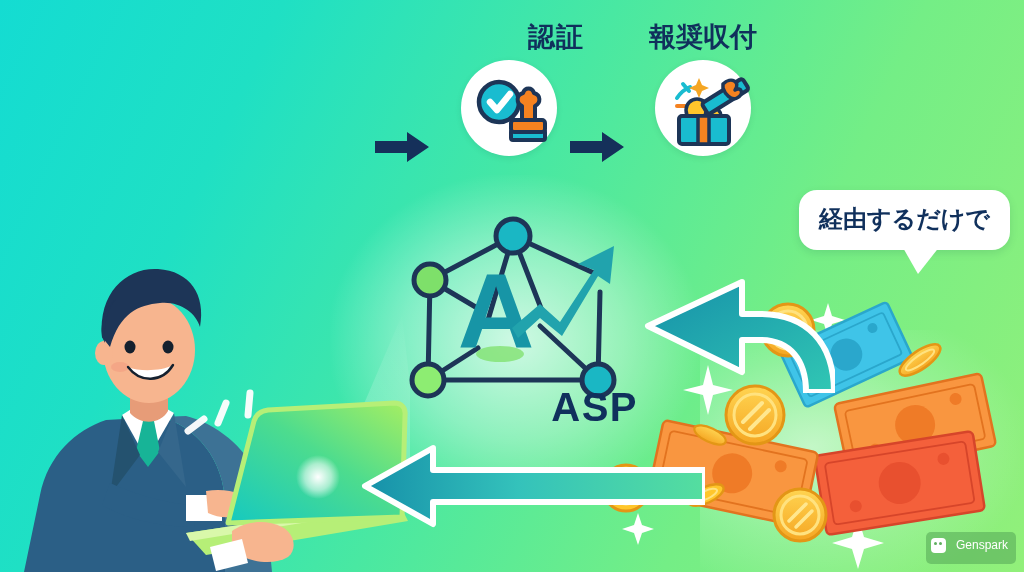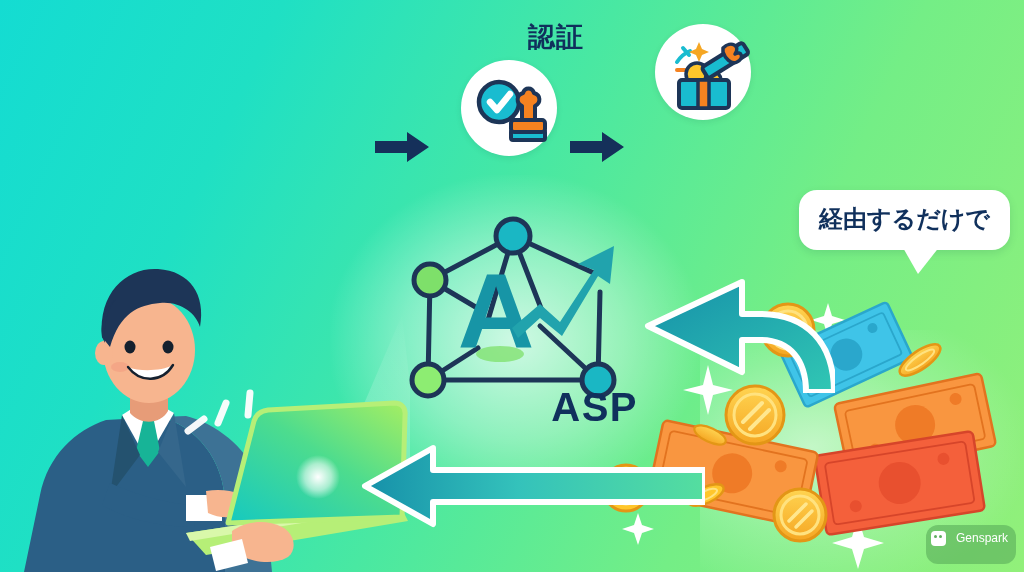--- a/index.html
+++ b/index.html
@@ -71,21 +71,21 @@
   .arrow-curve{position:absolute;left:620px;top:268px;width:215px;height:125px;}
   .arrow-straight{position:absolute;left:355px;top:440px;width:350px;height:92px;}
   
   .person{position:absolute;left:10px;top:255px;width:400px;height:317px;}
   
   .money{position:absolute;left:620px;top:285px;width:404px;height:287px;}
   
   .watermark{
     position:absolute;right:8px;bottom:8px;height:22px;
     display:flex;align-items:center;gap:10px;
-    background:rgba(90,175,90,.62);border-radius:12px;padding:2px 8px 15px 5px;
+    background:rgba(90,175,90,.62);border-radius:5px;padding:2px 8px 8px 5px;
   }
   .wm-icon{
     width:15px;height:15px;border-radius:4px;background:#ffffff;
     position:relative;flex:none;
   }
   .wm-icon::before,.wm-icon::after{
     content:"";position:absolute;width:3px;height:3px;border-radius:50%;
     background:#5fae5f;top:4px;
   }
   .wm-icon::before{left:3.5px;}
@@ -335,20 +335,21 @@
           <path d="M61 60 L61 46 C55 43 55 35 62 33 C64 27 71 27 73 33 C80 35 80 43 74 46 L74 60 Z" fill="#f58220" stroke="#1d3557" stroke-width="4" stroke-linejoin="round"></path>
         </svg>
       </div>
     </div>
 
     <svg class="arrow-step arrow-step2" viewBox="0 0 54 34">
       <path d="M0 11 L32 11 L32 2 L54 17 L32 32 L32 23 L0 23 Z" fill="#15305a"></path>
     </svg>
 
     <div class="step step3">
+      <div class="step-label">報奨収付</div>
       <div class="step-circle">
         <svg width="96" height="96" viewBox="0 0 96 96">
           <g>
             <path d="M22 38 C26 32 30 29 35 27" fill="none" stroke="#19bcd0" stroke-width="4" stroke-linecap="round"></path>
             <line x1="28" y1="24" x2="34" y2="31" stroke="#19bcd0" stroke-width="4" stroke-linecap="round"></line>
             <line x1="22" y1="46" x2="30" y2="46" stroke="#f58220" stroke-width="4" stroke-linecap="round"></line>
             <path d="M44 18 L47 25 L54 28 L47 31 L44 38 L41 31 L34 28 L41 25 Z" fill="#f5a623"></path>
           </g>
           <circle cx="42" cy="50" r="11" fill="#ffc62b" stroke="#1d3557" stroke-width="3.5"></circle>
           <circle cx="58" cy="56" r="8" fill="#ffc62b" stroke="#1d3557" stroke-width="3.5"></circle>

